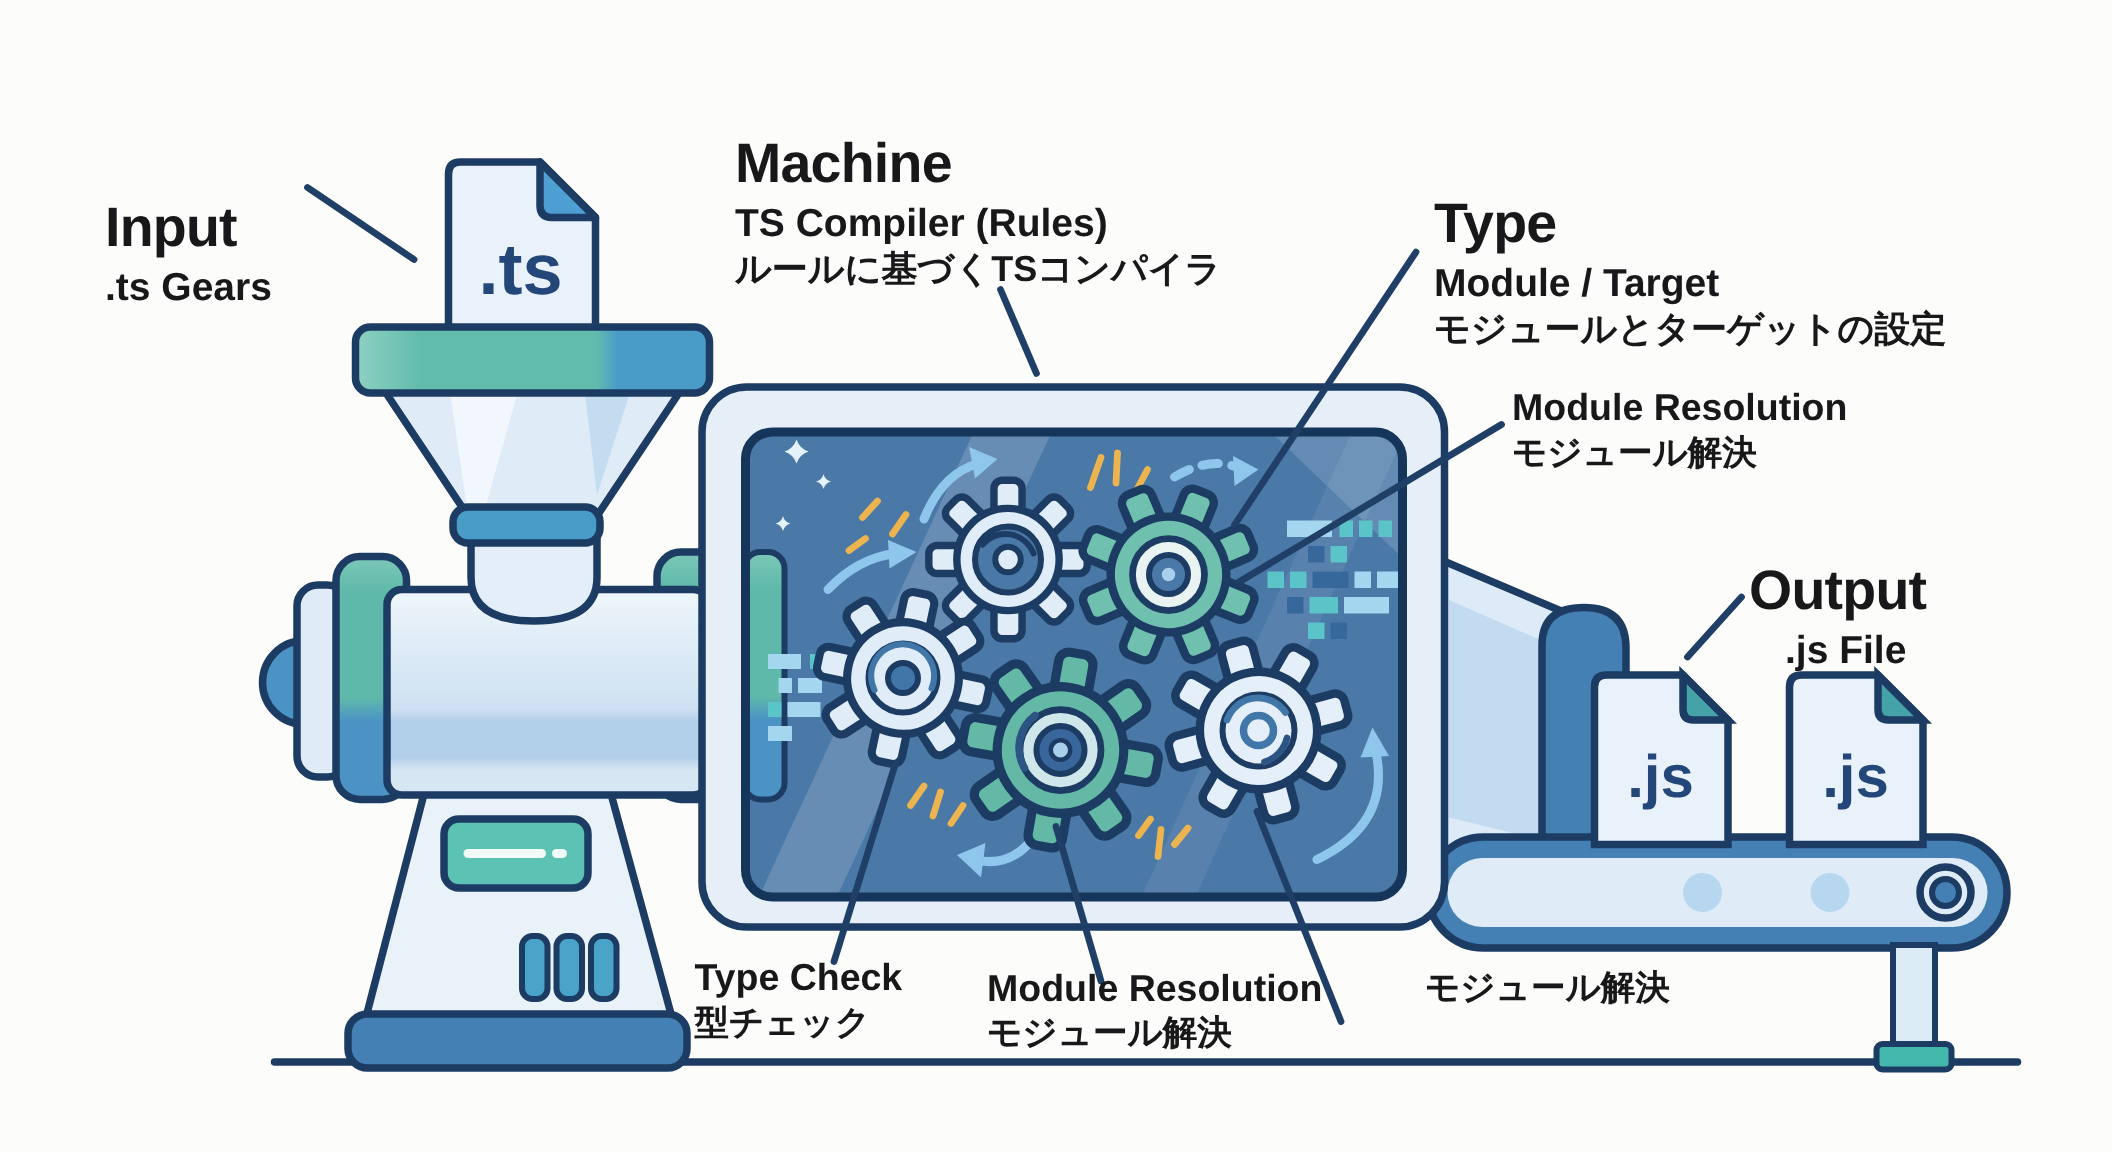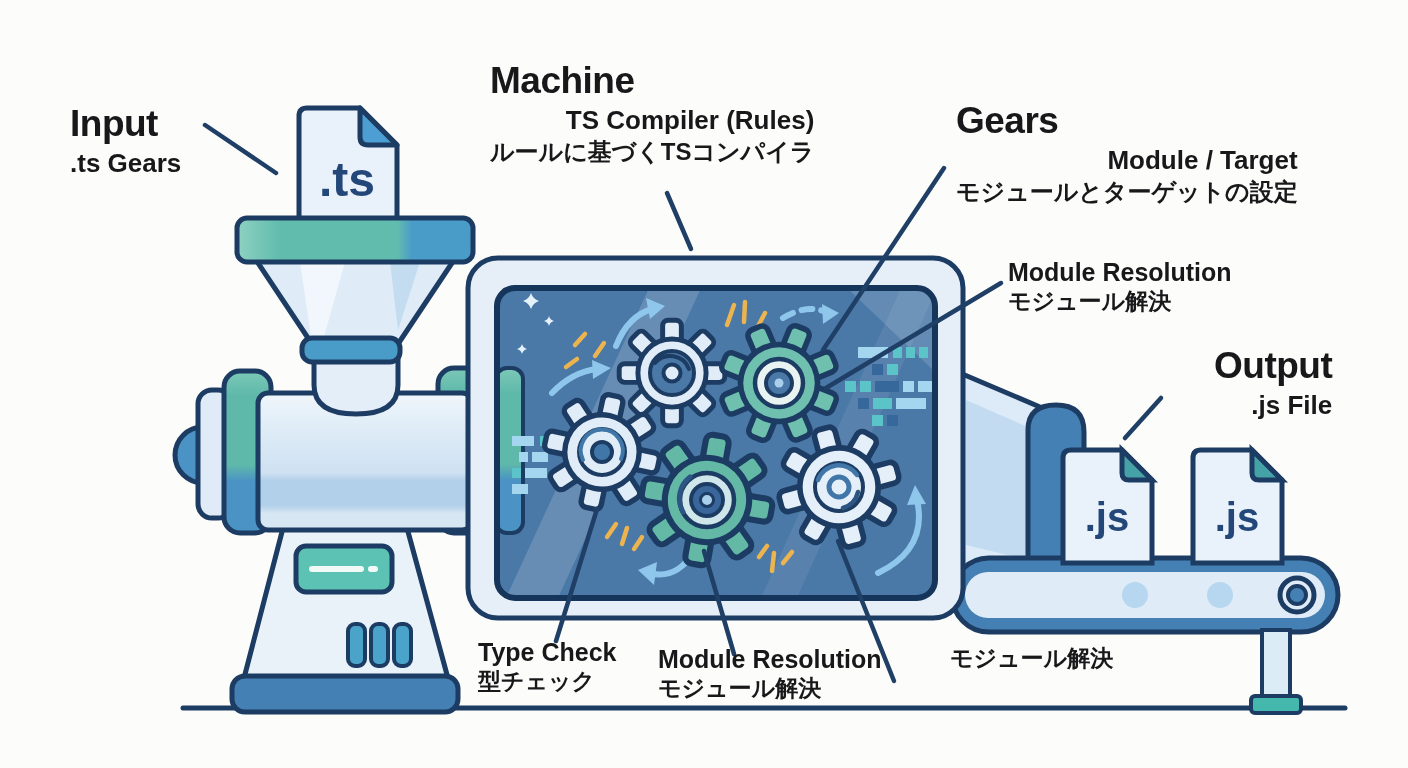--- a/index.html
+++ b/index.html
@@ -4,22 +4,22 @@
 <style>
   html,body{margin:0;padding:0;}
   #stage{
     position:relative;width:1408px;height:768px;overflow:hidden;
     background:#fcfcfa;
     font-family:"Liberation Sans", sans-serif;
     color:#18181a;
   }
   #art{position:absolute;left:0;top:0;}
   .label{position:absolute;line-height:1.12;white-space:nowrap;}
-  .label .t1{font-size:37px;font-weight:800;letter-spacing:-0.5px;}
-  .label .t2{font-size:26px;font-weight:700;margin-top:5px;text-align:right;}
+  .label .t1{font-size:37px;font-weight:800;letter-spacing:-0.5px;margin-top:28px;}
+  .label .t2{font-size:26px;font-weight:700;margin-top:5px;}
   .label .t3{font-size:24px;font-weight:700;margin-top:3px;}
   .small .t2{font-size:25px;margin-top:0;}
   .small .t3{font-size:23px;}
 </style>
 </head>
 <body>
 
 <div id="stage">
 
 <svg id="art" width="1408" height="768" viewBox="0 0 1408 768">
@@ -261,36 +261,36 @@
     <div class="t2">.ts Gears</div>
   </div>
 
   <div class="label" style="left:490px;top:60px;">
     <div class="t1">Machine</div>
     <div class="t2">TS Compiler (Rules)</div>
     <div class="t3">ルールに基づくTSコンパイラ</div>
   </div>
 
   <div class="label" style="left:956px;top:100px;">
-    <div class="t1">Gears</div>
+    <div class="t1">Type</div>
     <div class="t2">Module / Target</div>
     <div class="t3">モジュールとターゲットの設定</div>
   </div>
 
   <div class="label small" style="left:1008px;top:258px;">
     <div class="t2">Module Resolution</div>
     <div class="t3">モジュール解決</div>
   </div>
 
-  <div class="label" style="left:1214px;top:345px;">
+  <div class="label" style="left:1166px;top:345px;">
     <div class="t1">Output</div>
     <div class="t2" style="padding-left:24px;">.js File</div>
   </div>
 
-  <div class="label small" style="left:478px;top:638px;">
+  <div class="label small" style="left:463px;top:638px;">
     <div class="t2">Type Check</div>
     <div class="t3">型チェック</div>
   </div>
 
   <div class="label small" style="left:658px;top:645px;">
     <div class="t2">Module Resolution</div>
     <div class="t3">モジュール解決</div>
   </div>
 
   <div class="label small" style="left:950px;top:643px;">

